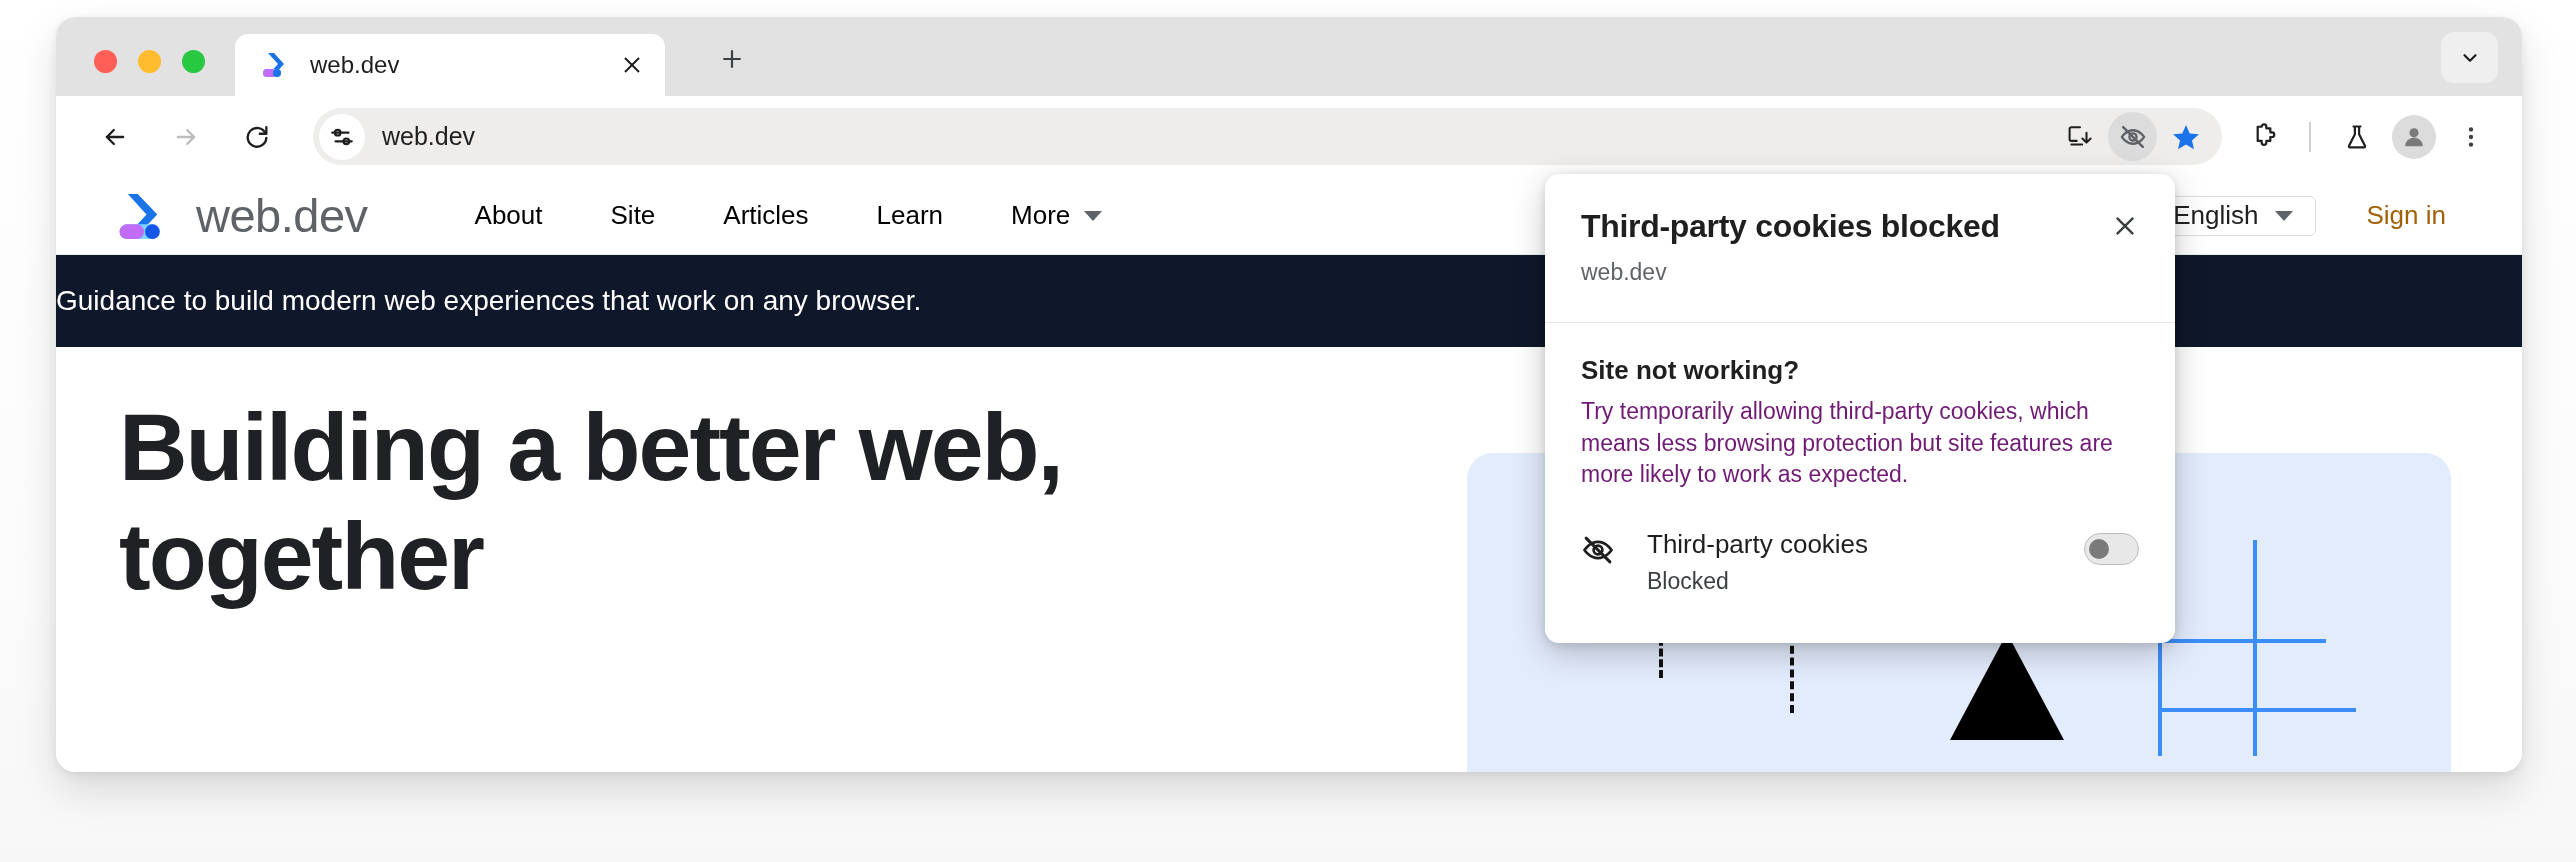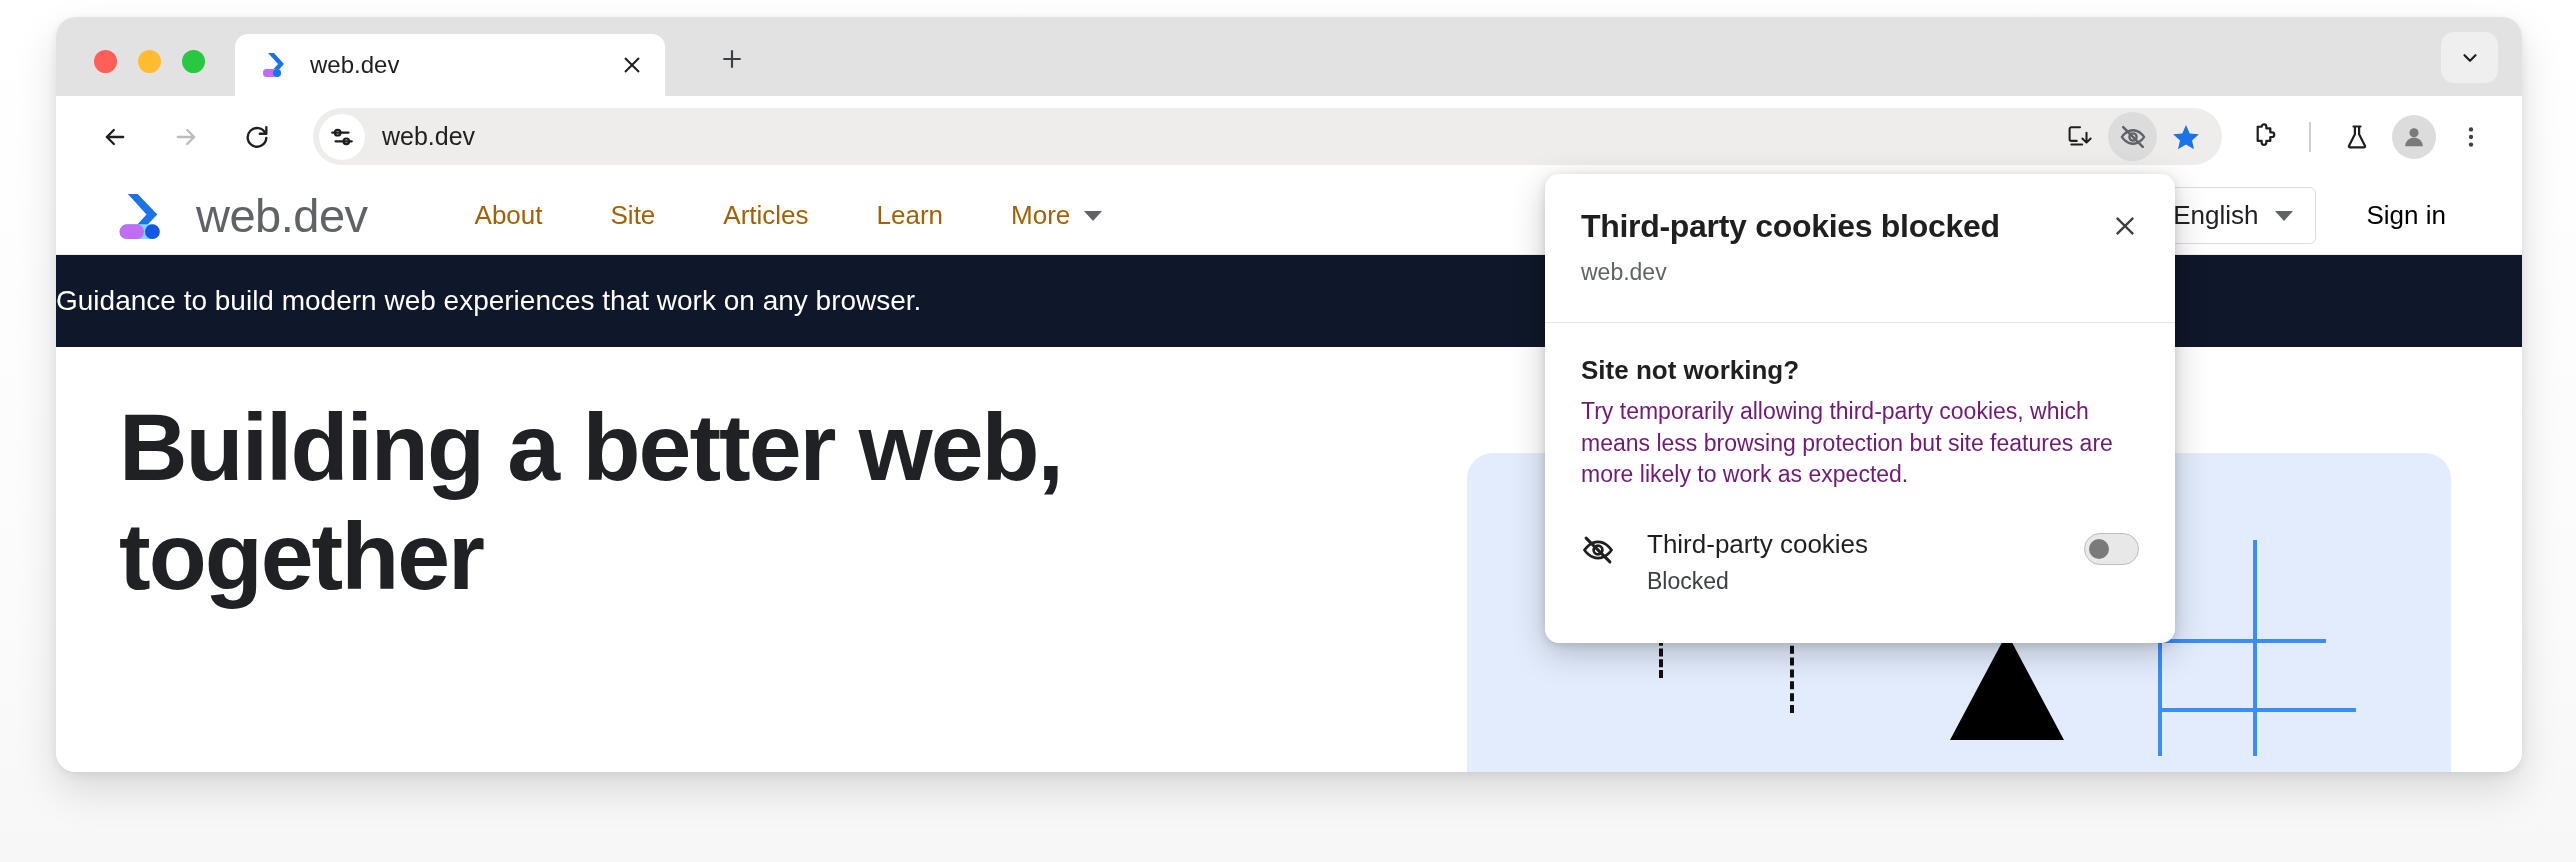--- a/index.html
+++ b/index.html
@@ -171,50 +171,50 @@
     color: #5f6368;
     letter-spacing: -0.5px;
   }
   .site-nav {
     display: flex; align-items: center;
     margin-left: 73px;
     gap: 0;
   }
   .nav-link {
     font-size: 26px;
-    color: #a16207;
+    color: #000000;
     padding: 0 34px;
     white-space: nowrap;
     display: flex; align-items: center; gap: 14px;
   }
   .caret {
     width: 0; height: 0;
     border-left: 9px solid transparent;
     border-right: 9px solid transparent;
     border-top: 10px solid #5f6368;
   }
   .header-right {
     margin-left: auto;
     display: flex; align-items: center;
     gap: 0;
   }
   .lang-select {
     border: 1px solid #dadce0;
     border-radius: 6px;
-    height: 57px;
+    height: 40px;
     display: flex; align-items: center;
     gap: 16px;
     padding: 0 22px;
     font-size: 26px;
     color: #202124;
     text-align: right;
   }
   .signin {
     font-size: 26px;
-    color: #000000;
+    color: #a16207;
     padding: 0 36px 0 51px;
     white-space: nowrap;
   }
 
   
   .banner {
     background: #0f172a;
     height: 92px;
     display: flex; align-items: center;
   }

